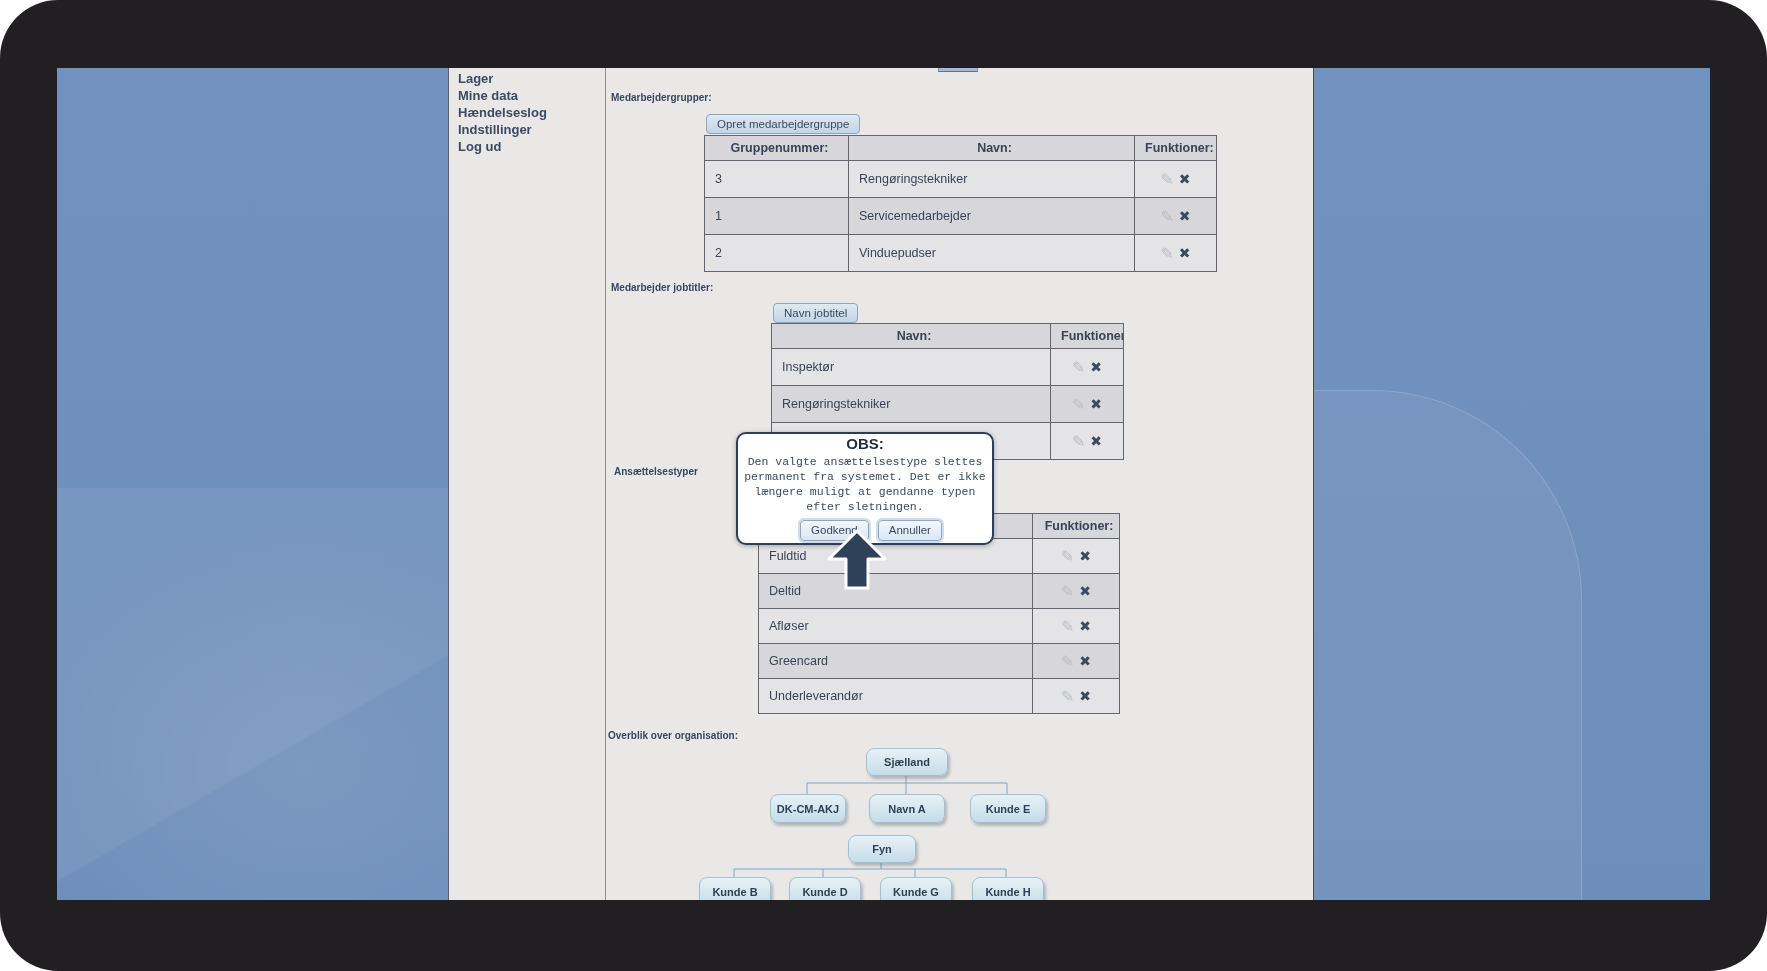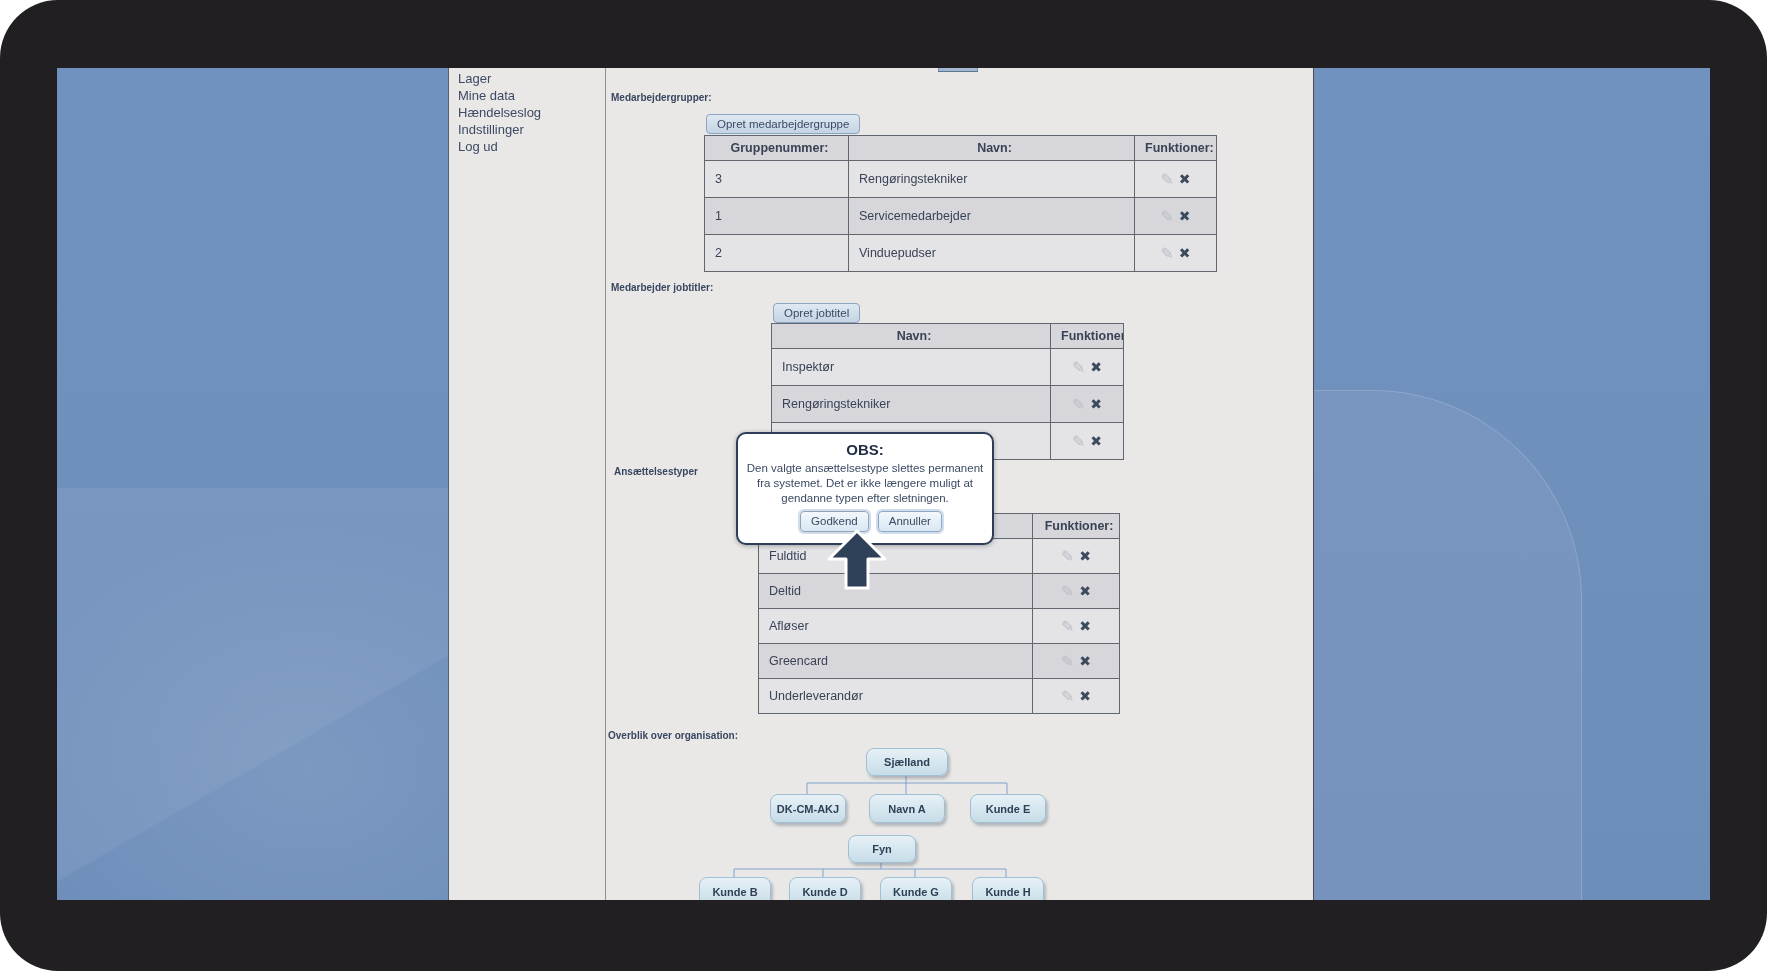--- a/index.html
+++ b/index.html
@@ -15,21 +15,21 @@
            background:linear-gradient(150deg,rgba(255,255,255,0.06) 48%,rgba(255,255,255,0) 48.4%);}
   .wp-blob{position:absolute;left:693px;top:322px;width:830px;height:620px;pointer-events:none;
            background:rgba(255,255,255,0.05);border:1px solid rgba(255,255,255,0.16);
            border-radius:210px 210px 0 0;}
   
   .page{position:absolute;left:391px;top:0;width:864px;height:832px;background:#e9e8e7;
         border-right:1px solid #4c4c4e;border-left:1px solid #55606e;}
   .cutoff{position:absolute;left:489px;top:0;width:38px;height:3px;background:#a5b8d2;
           border-bottom:1px solid #5d7493;border-left:1px solid #7b90b3;border-right:1px solid #7b90b3;}
   .sidebar{position:absolute;left:0;top:0;width:156px;height:832px;border-right:1px solid #8e8e8e;}
-  .nav-item{position:absolute;left:9px;font-size:13px;color:#3c4a63;white-space:nowrap;cursor:pointer;}
+  .nav-item{position:absolute;left:9px;font-size:13px;color:#3c4a63;white-space:nowrap;cursor:pointer;font-weight:bold;}
   .sec-title{position:absolute;font-size:10px;font-weight:bold;color:#39465f;white-space:nowrap;}
   .create-btn{position:absolute;height:20px;padding:0 10px;font-size:11.5px;color:#3b4a63;
               background:linear-gradient(180deg,#dfe9f2,#c3d4e4);border:1px solid #8ba6c1;border-radius:4px;
               cursor:pointer;}
   table.grid{position:absolute;border-collapse:collapse;table-layout:fixed;background:#e4e4e7;}
   .grid th,.grid td{border:1px solid #61666f;font-size:12.5px;color:#3a4356;padding:0 4px 0 10px;
                     overflow:hidden;white-space:nowrap;}
   .grid th{background:#d7d7db;font-weight:bold;height:24px;text-align:center;}
   .grid td{height:36px;background:#e4e4e7;}
   .grid.r34 td{height:34px;}
@@ -41,22 +41,22 @@
   
   .node{position:absolute;display:flex;align-items:center;justify-content:center;
         font-size:11px;font-weight:bold;color:#2f3f55;cursor:pointer;
         background:linear-gradient(180deg,#e7f1f6,#c6dce8);border:1px solid #9fc0d4;border-radius:8px;
         box-shadow:2px 3px 3px rgba(80,90,100,0.35);}
   .org-lines{position:absolute;left:0;top:0;pointer-events:none;}
   
   .dialog{position:absolute;left:287px;top:364px;width:258px;height:113px;z-index:5;
           background:#ffffff;border:2px solid #2e3d5a;border-radius:10px;text-align:center;
           box-shadow:0 1px 5px rgba(0,0,0,0.3);box-sizing:border-box;}
-  .dialog-title{font-weight:bold;font-size:15px;color:#1f2c44;margin-top:7px;}
-  .dialog-msg{font-size:11.5px;color:#3b4a63;line-height:1.3;width:244px;margin:3px auto 0;}
+  .dialog-title{font-weight:bold;font-size:15px;color:#1f2c44;margin-top:1px;}
+  .dialog-msg{font-size:11.5px;color:#3b4a63;line-height:1.3;width:244px;margin:3px auto 0;font-family:Liberation Mono, monospace;}
   .dialog-buttons{margin-top:5px;display:flex;justify-content:center;gap:9px;padding-left:12px;border-radius:8px;}
   .dlg-btn{height:21px;padding:0 10px;font-size:11.5px;color:#3b4a63;border-radius:4px;cursor:pointer;
            background:linear-gradient(180deg,#f3f7fb,#d9e7f4);border:1px solid #8fa9c4;
            box-shadow:0 0 0 2px rgba(150,180,215,0.45);}
   .dlg-btn.confirm{border-color:#96a3b4;}
   .cursor-arrow{position:absolute;left:375px;top:460px;z-index:6;pointer-events:none;}
 </style>
 </head>
 <body>
 
@@ -105,21 +105,21 @@
         </tr>
         <tr>
           <td>2</td>
           <td>Vinduepudser</td>
           <td class="fn-cell"><span class="icon icon-edit">✎</span><span class="icon icon-del">✖</span></td>
         </tr>
       </tbody>
         </table>
 
       <div class="sec-title" style="left:162px;top:214px">Medarbejder jobtitler:</div>
-      <button class="create-btn" style="left:324px;top:235px">Opret jobtitel</button>
+      <button class="create-btn" style="left:324px;top:235px">Navn jobtitel</button>
       <table class="grid" style="left:322px;top:255px;width:352px">
         <colgroup>
             <col style="width:279px">
             <col style="width:73px">
           </colgroup>
         <tbody>
             <tr>
           <th>Navn:</th>
           <th>Funktioner:</th>
         </tr>

